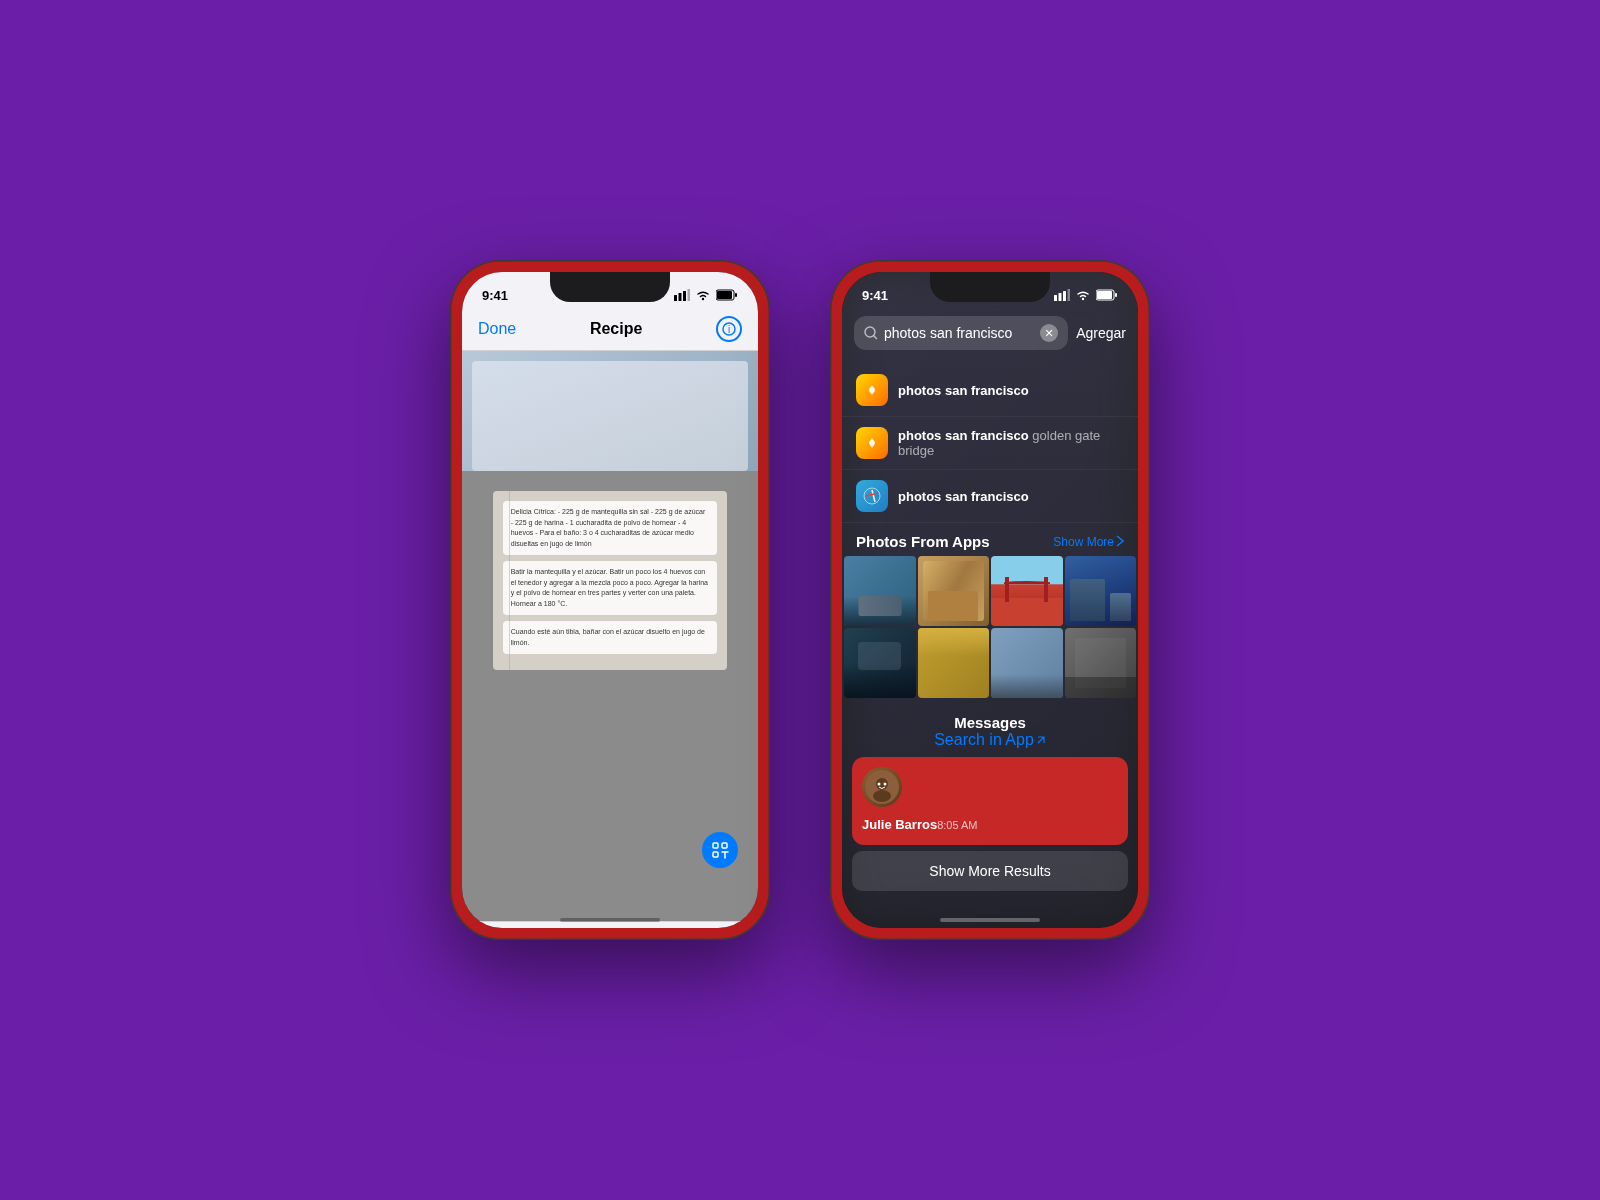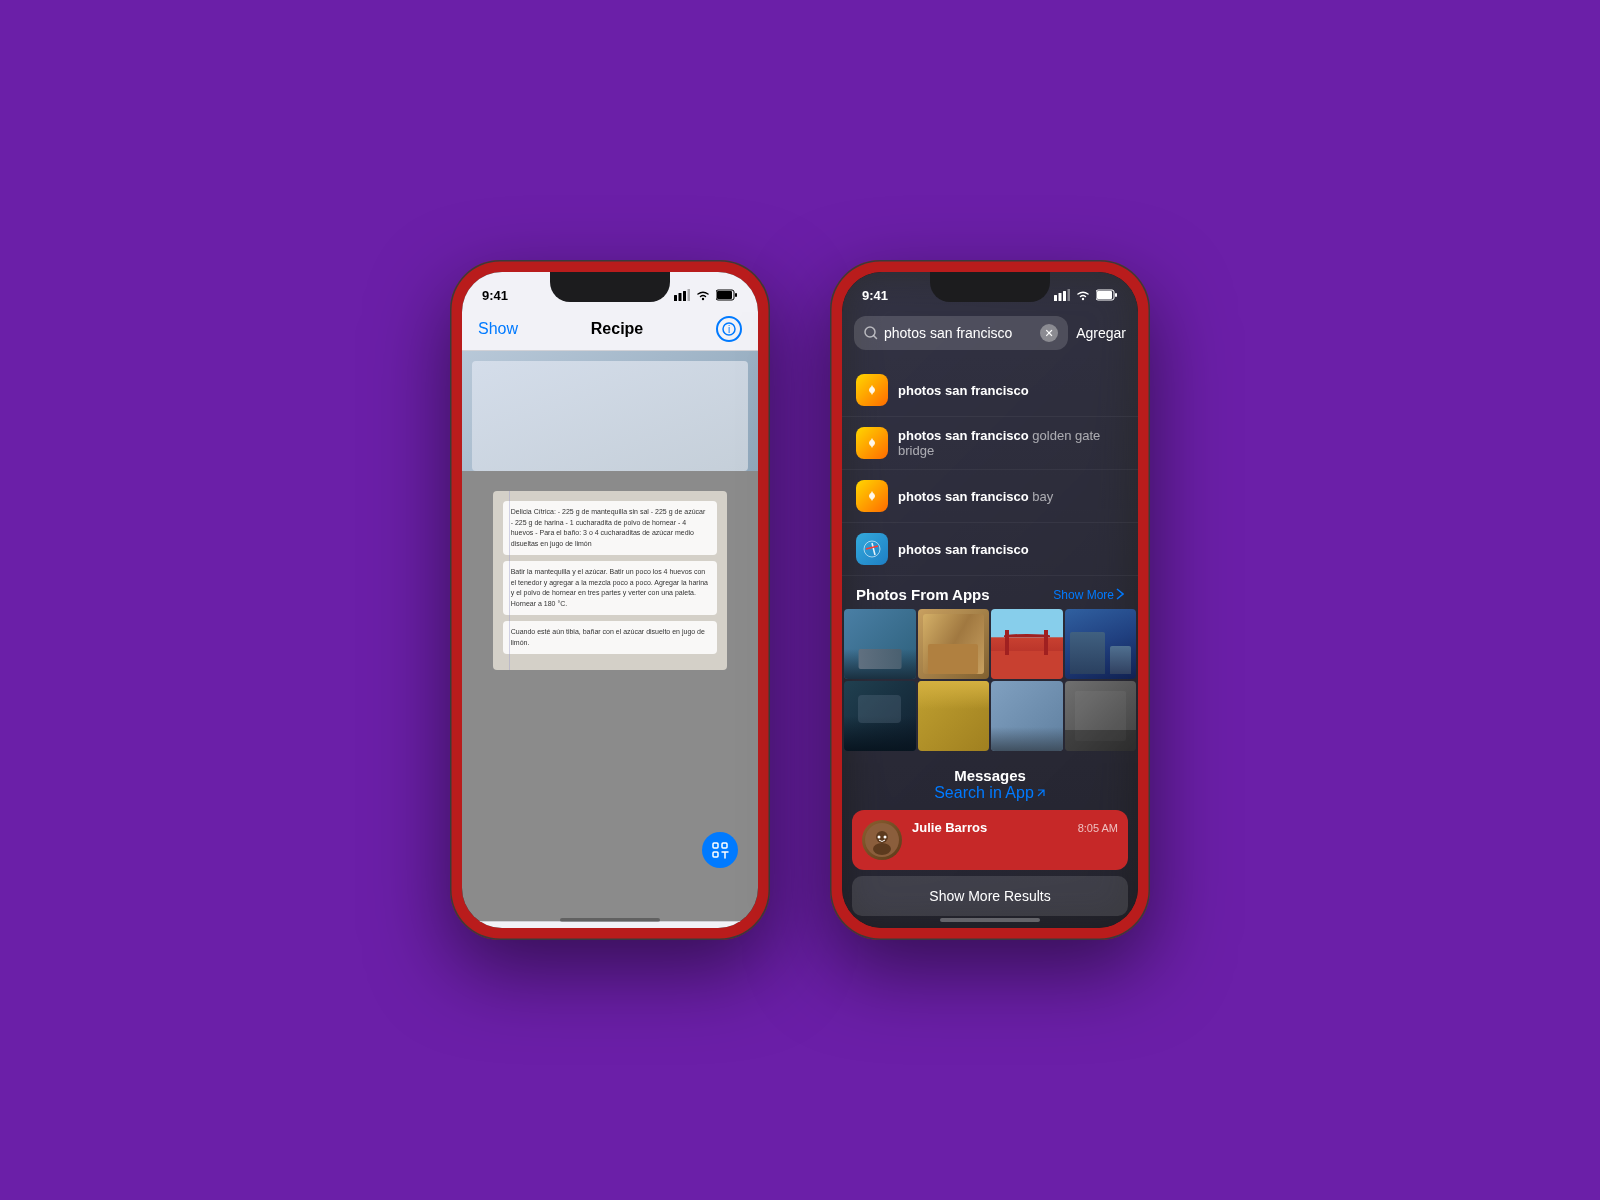--- a/index.html
+++ b/index.html
@@ -354,20 +354,21 @@
     }
 
     .message-row {
       margin: 4px 10px;
       background: #C62828;
       border-radius: 12px;
       display: flex;
       align-items: flex-start;
       gap: 10px;
       padding: 10px;
+      flex-direction: column;
     }
     .message-avatar {
       width: 40px; height: 40px;
       border-radius: 50%;
       background: linear-gradient(135deg, #8B6030, #5C3A1A);
       flex-shrink: 0;
       display: flex; align-items: center; justify-content: center;
       font-size: 18px;
       overflow: hidden;
     }
@@ -426,21 +427,21 @@
         </svg>
         <svg width="22" height="12" viewBox="0 0 22 12">
           <rect x="0" y="1" width="18" height="10" rx="2" stroke="#000" stroke-width="1" fill="none"></rect>
           <rect x="1" y="2" width="15" height="8" rx="1" fill="#000"></rect>
           <rect x="19" y="4" width="2" height="4" rx="1" fill="#000"></rect>
         </svg>
       </div>
     </div>
 
     <div class="notes-header">
-      <span class="notes-header-done">Show</span>
+      <span class="notes-header-done">Done</span>
       <span class="notes-header-title">Recipe</span>
       <div class="notes-header-icon">
         <svg width="14" height="14" viewBox="0 0 14 14" fill="none">
           <circle cx="7" cy="7" r="6" stroke="#007AFF" stroke-width="1.5"></circle>
           <text x="7" y="11" text-anchor="middle" font-size="10" fill="#007AFF">i</text>
         </svg>
       </div>
     </div>
 
     <div class="recipe-image">
@@ -548,29 +549,20 @@
       <div class="suggestion-row">
         <div class="suggestion-icon photos-icon">
           <svg width="18" height="18" viewBox="0 0 18 18">
             <path d="M9 4 L12 9 L9 14 L6 9 Z" fill="rgba(255,255,255,0.8)"></path>
             <circle cx="9" cy="9" r="3" fill="rgba(255,255,255,0.6)"></circle>
           </svg>
         </div>
         <span class="suggestion-text"><span>photos san francisco</span><span style="font-weight:400;color:rgba(255,255,255,0.6)"> golden gate bridge</span></span>
       </div>
 
-      <div class="suggestion-row">
-        <div class="suggestion-icon photos-icon">
-          <svg width="18" height="18" viewBox="0 0 18 18">
-            <path d="M9 4 L12 9 L9 14 L6 9 Z" fill="rgba(255,255,255,0.8)"></path>
-            <circle cx="9" cy="9" r="3" fill="rgba(255,255,255,0.6)"></circle>
-          </svg>
-        </div>
-        <span class="suggestion-text"><span>photos san francisco</span><span style="font-weight:400;color:rgba(255,255,255,0.6)"> bay</span></span>
-      </div>
 
       <div class="suggestion-row">
         <div class="suggestion-icon safari-icon">
           <svg width="18" height="18" viewBox="0 0 18 18">
             <circle cx="9" cy="9" r="8" fill="none" stroke="rgba(255,255,255,0.6)" stroke-width="1"></circle>
             <line x1="9" y1="3" x2="12" y2="15" stroke="rgba(255,255,255,0.9)" stroke-width="1.5"></line>
             <line x1="3" y1="9" x2="15" y2="6" stroke="#FF3B30" stroke-width="1.5"></line>
           </svg>
         </div>
         <span class="suggestion-text"><span>photos san francisco</span></span>

